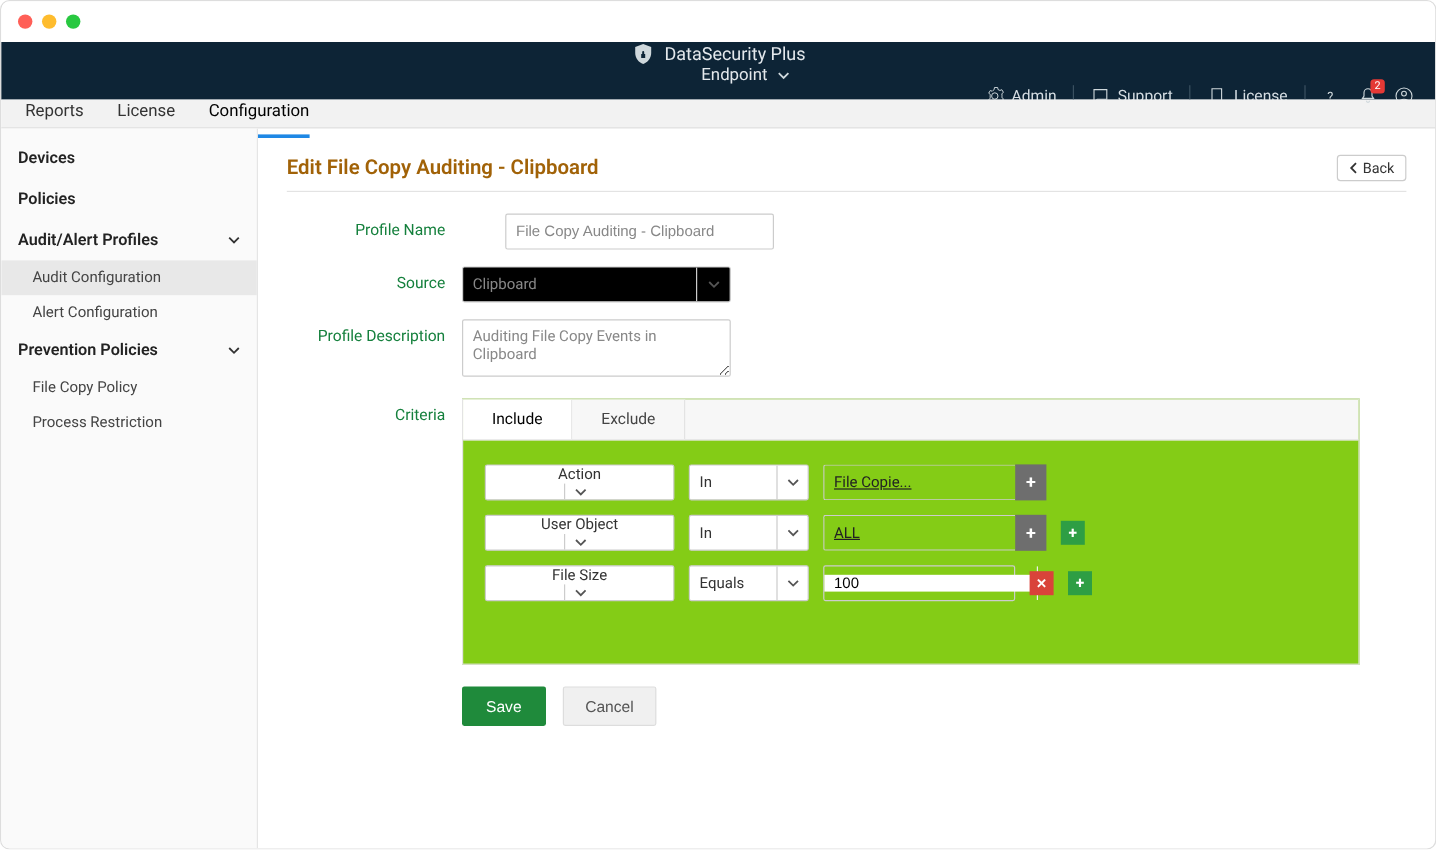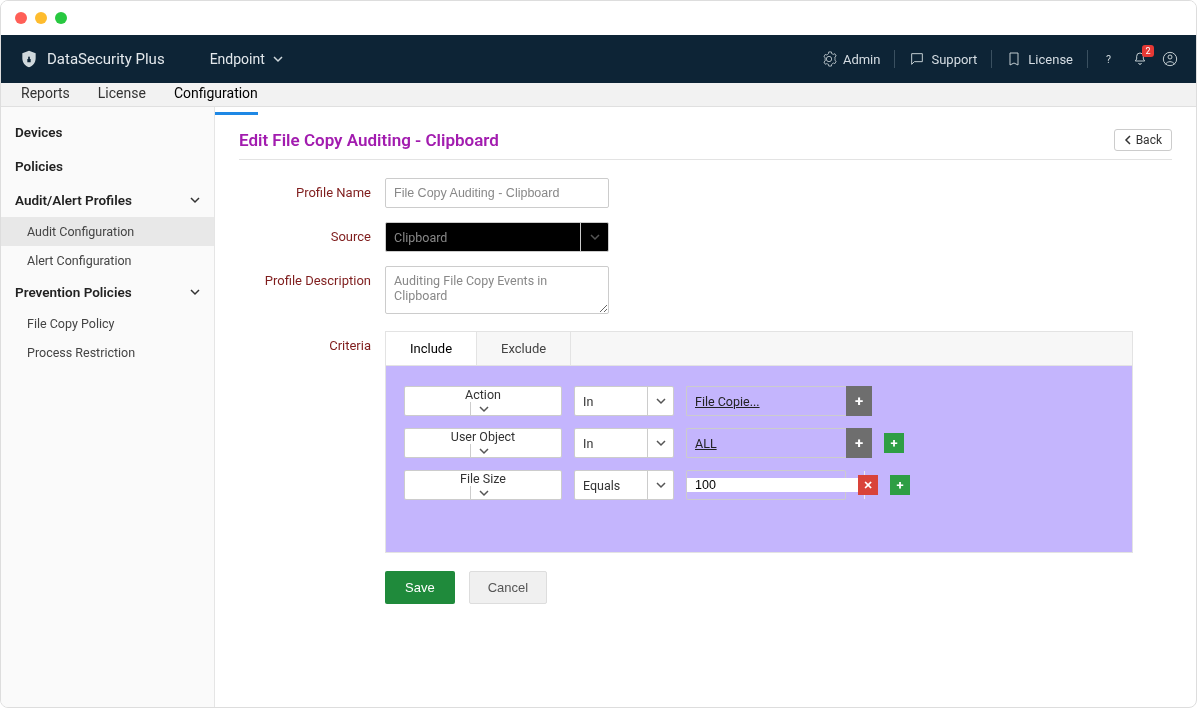--- a/index.html
+++ b/index.html
@@ -7,21 +7,21 @@
   
   .window { width: 1197px; height: 708px; border: 1px solid #ddd; border-radius: 8px; overflow: hidden; display: flex; flex-direction: column; background: #fff; }
   
   .titlebar { height: 34px; display: flex; align-items: center; padding: 0 14px; background: #fff; border-bottom: 1px solid transparent; }
   .traffic { display: flex; gap: 8px; }
   .dot { width: 12px; height: 12px; border-radius: 50%; }
   .dot.red { background: #ff5f57; }
   .dot.yellow { background: #febc2e; }
   .dot.green { background: #28c840; }
   
-  .topbar { height: 48px; background: #0d2436; color: #e3e8ec; display: flex; align-items: center; padding: 0 18px; }
+  .topbar { height: 48px; background: #0d2436; color: #e3e8ec; display: flex; align-items: center; padding: 0 18px; flex-direction: column; }
   .brand { display: flex; align-items: center; gap: 8px; font-size: 15px; }
   .brand svg { width: 20px; height: 20px; }
   .module-select { margin-left: 45px; display: flex; align-items: center; gap: 8px; font-size: 14px; cursor: pointer; }
   .topbar-right { margin-left: auto; display: flex; align-items: center; gap: 14px; font-size: 13px; }
   .topbar-right .link { display: flex; align-items: center; gap: 6px; cursor: pointer; color: #d5dde3; }
   .topbar-right .sep { width: 1px; height: 18px; background: #3a5060; }
   .topbar-right svg { width: 16px; height: 16px; }
   .bell-wrap { position: relative; }
   .badge { position: absolute; top: -6px; right: -6px; background: #e53935; color: #fff; font-size: 9px; border-radius: 3px; padding: 0 3px; line-height: 12px; min-width: 12px; text-align: center; }
   
@@ -32,34 +32,34 @@
   .body { flex: 1; display: flex; overflow: hidden; }
   
   .sidebar { width: 214px; background: #fafafa; border-right: 1px solid #e5e5e5; padding-top: 8px; }
   .side-item { padding: 9px 14px; font-size: 13.5px; cursor: pointer; display: flex; align-items: center; justify-content: space-between; font-weight:600; color:#222;}
   .side-sub { padding: 7px 14px 7px 26px; font-size: 12.5px; color: #444; cursor: pointer; font-weight:400;}
   .side-sub.selected { background: #e8e8e8; }
   .chev { display:inline-block; }
   
   .main { flex: 1; padding: 22px 24px; overflow: auto; }
   .page-head { display: flex; align-items: center; justify-content: space-between; border-bottom: 1px solid #e3e3e3; padding-bottom: 8px; margin-bottom: 18px; }
-  .page-title { font-size: 17px; font-weight: 600; color: #a21caf; }
+  .page-title { font-size: 17px; font-weight: 600; color: #a16207; }
   .back-btn { border: 1px solid #ccc; border-radius: 3px; background: #fff; padding: 3px 9px; font-size: 12px; cursor: pointer; display: flex; align-items: center; gap: 4px; }
   
   .form-row { display: flex; align-items: flex-start; margin-bottom: 14px; }
-  .form-label { width: 146px; text-align: right; padding-right: 14px; padding-top: 7px; font-size: 13px; color: #7f1d1d; }
+  .form-label { width: 146px; text-align: right; padding-right: 14px; padding-top: 7px; font-size: 13px; color: #15803d; }
   .form-ctrl { flex: 0 0 auto; }
   
-  .text-input { width: 224px; height: 30px; border: 1px solid #ccc; border-radius: 2px; padding: 0 8px; font-size: 12.5px; color: #888; background: #fff; }
+  .text-input { width: 224px; height: 30px; border: 1px solid #ccc; border-radius: 2px; padding: 0 8px; font-size: 12.5px; color: #888; background: #fff; margin-left: 36px; }
   .select-wrap { width: 224px; height: 30px; border: 1px solid #ccc; border-radius: 2px; background: #000000; display: flex; align-items: center; }
   .select-wrap .val { flex: 1; padding: 0 8px; font-size: 12.5px; color: #888; }
   .select-wrap .caret { width: 28px; height: 100%; border-left: 1px solid #ccc; display: flex; align-items: center; justify-content: center; }
   .textarea { width: 224px; height: 48px; border: 1px solid #ccc; border-radius: 2px; padding: 6px 8px; font-size: 12.5px; color: #888; background: #fff; resize: both; font-family: inherit; }
   
-  .criteria-box { border: 1px solid #e3e3e3; background: #c4b5fd; width: 748px; }
+  .criteria-box { border: 1px solid #e3e3e3; background: #84cc16; width: 748px; }
   .tabs2 { display: flex; border-bottom: 1px solid #e3e3e3; background:#f7f7f7;}
   .tab2 { padding: 9px 24px; font-size: 13px; cursor: pointer; border-right: 1px solid #e3e3e3; background:#f7f7f7; color:#444;}
   .tab2.active { background:#fff; color:#000; }
   .criteria-body { padding: 20px 18px 40px 18px; }
   .crow { display: flex; align-items: center; gap: 12px; margin-bottom: 12px; }
   .csel { height: 30px; border: 1px solid #ccc; border-radius: 2px; background: #fff; display: flex; align-items: center; }
   .csel .cval { flex: 1; padding: 0 8px; font-size: 12.5px; color: #333; }
   .csel .caret { width: 26px; height: 100%; border-left: 1px solid #ccc; display: flex; align-items: center; justify-content: center; }
   .csel.field { width: 158px; flex-direction: column; }
   .csel.op { width: 100px; }

